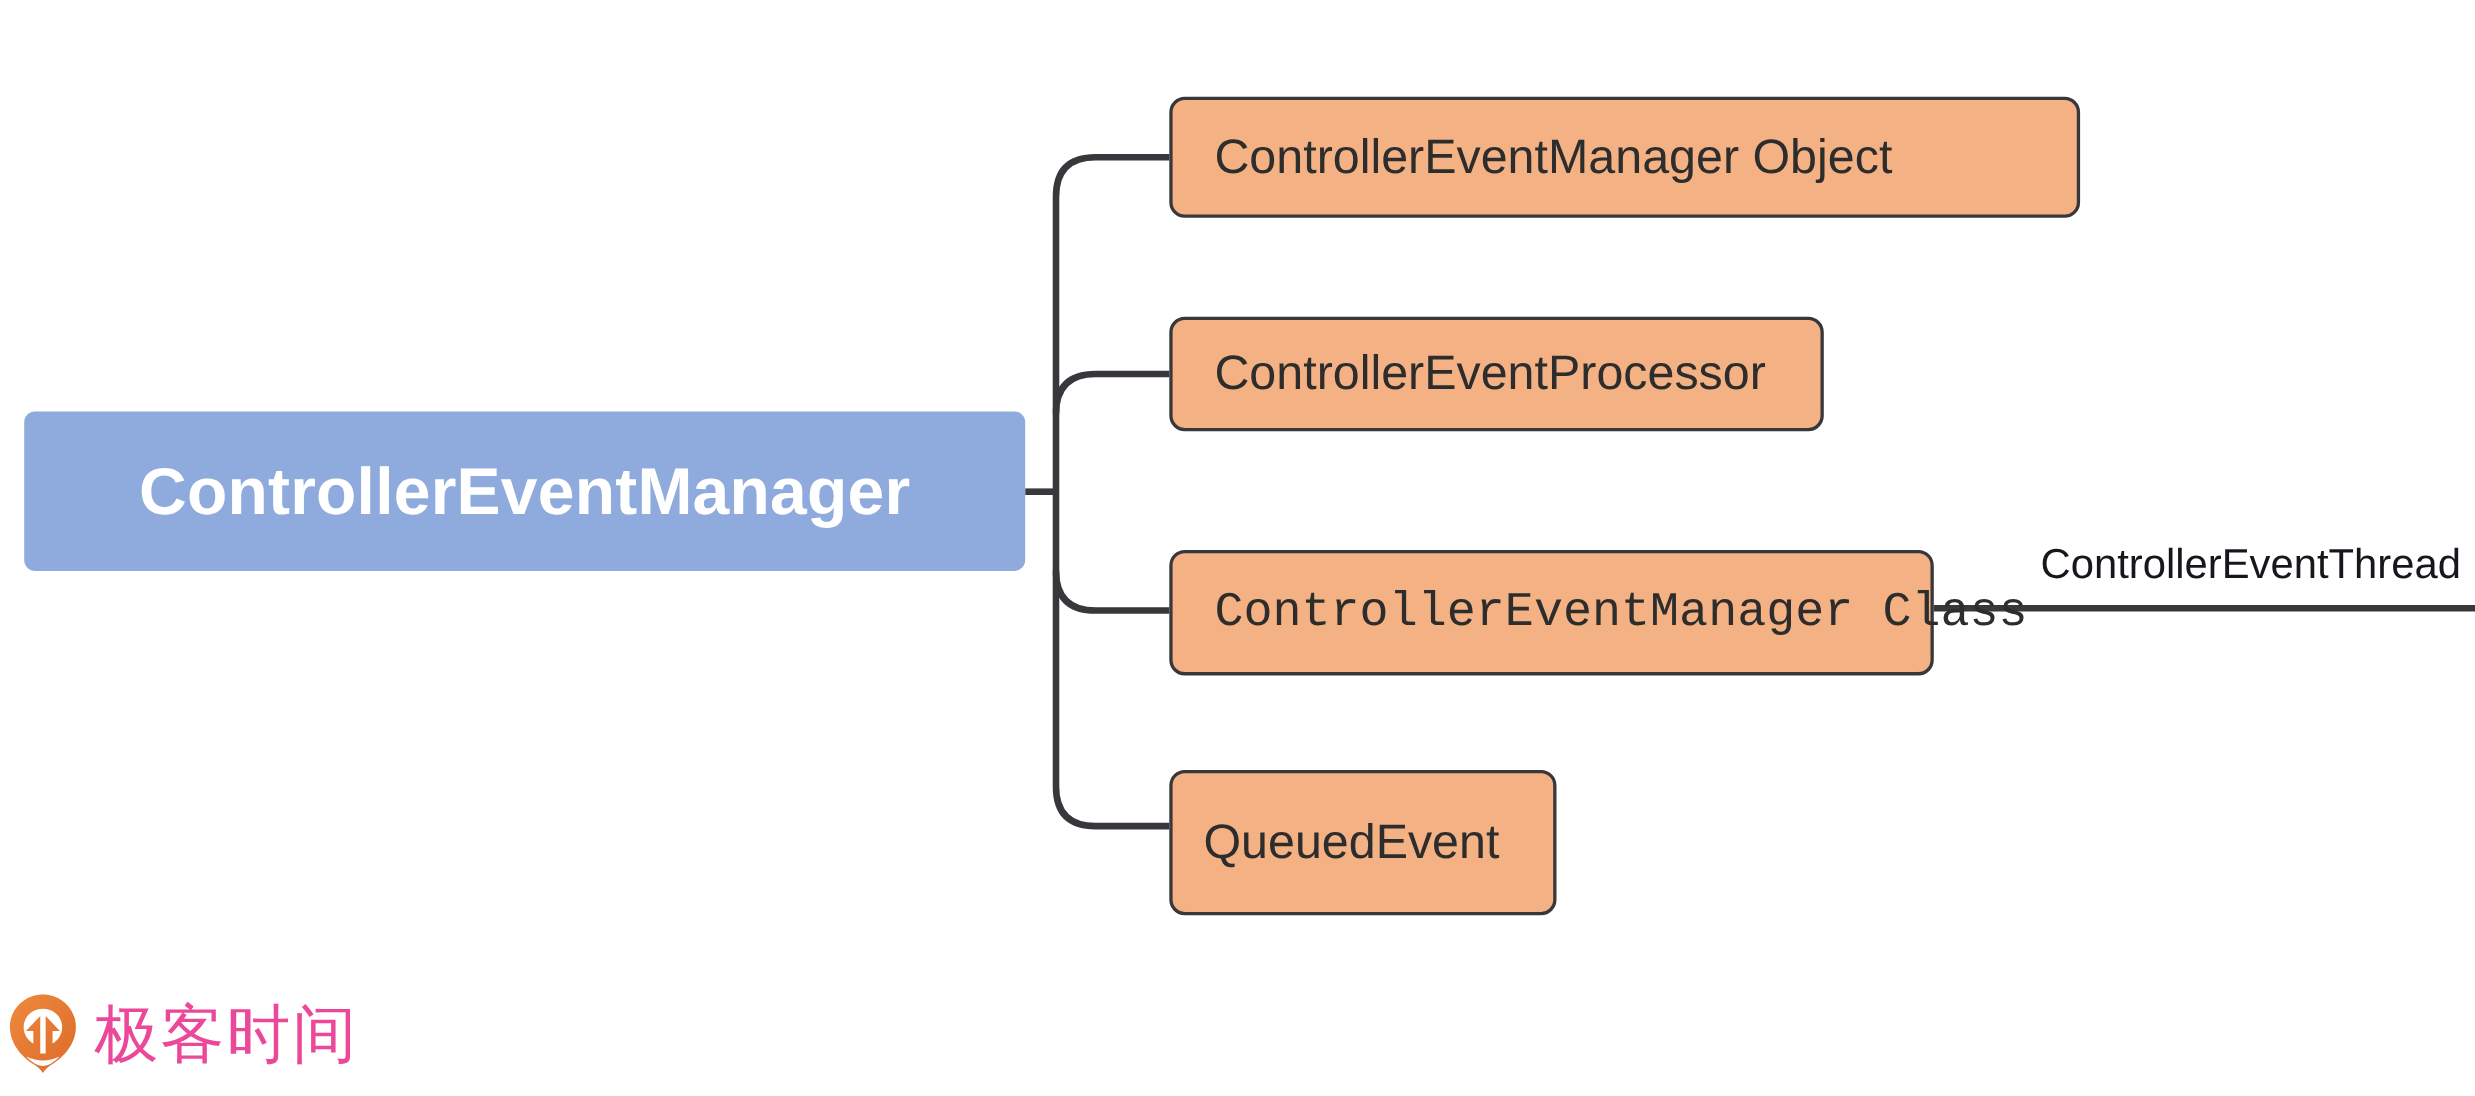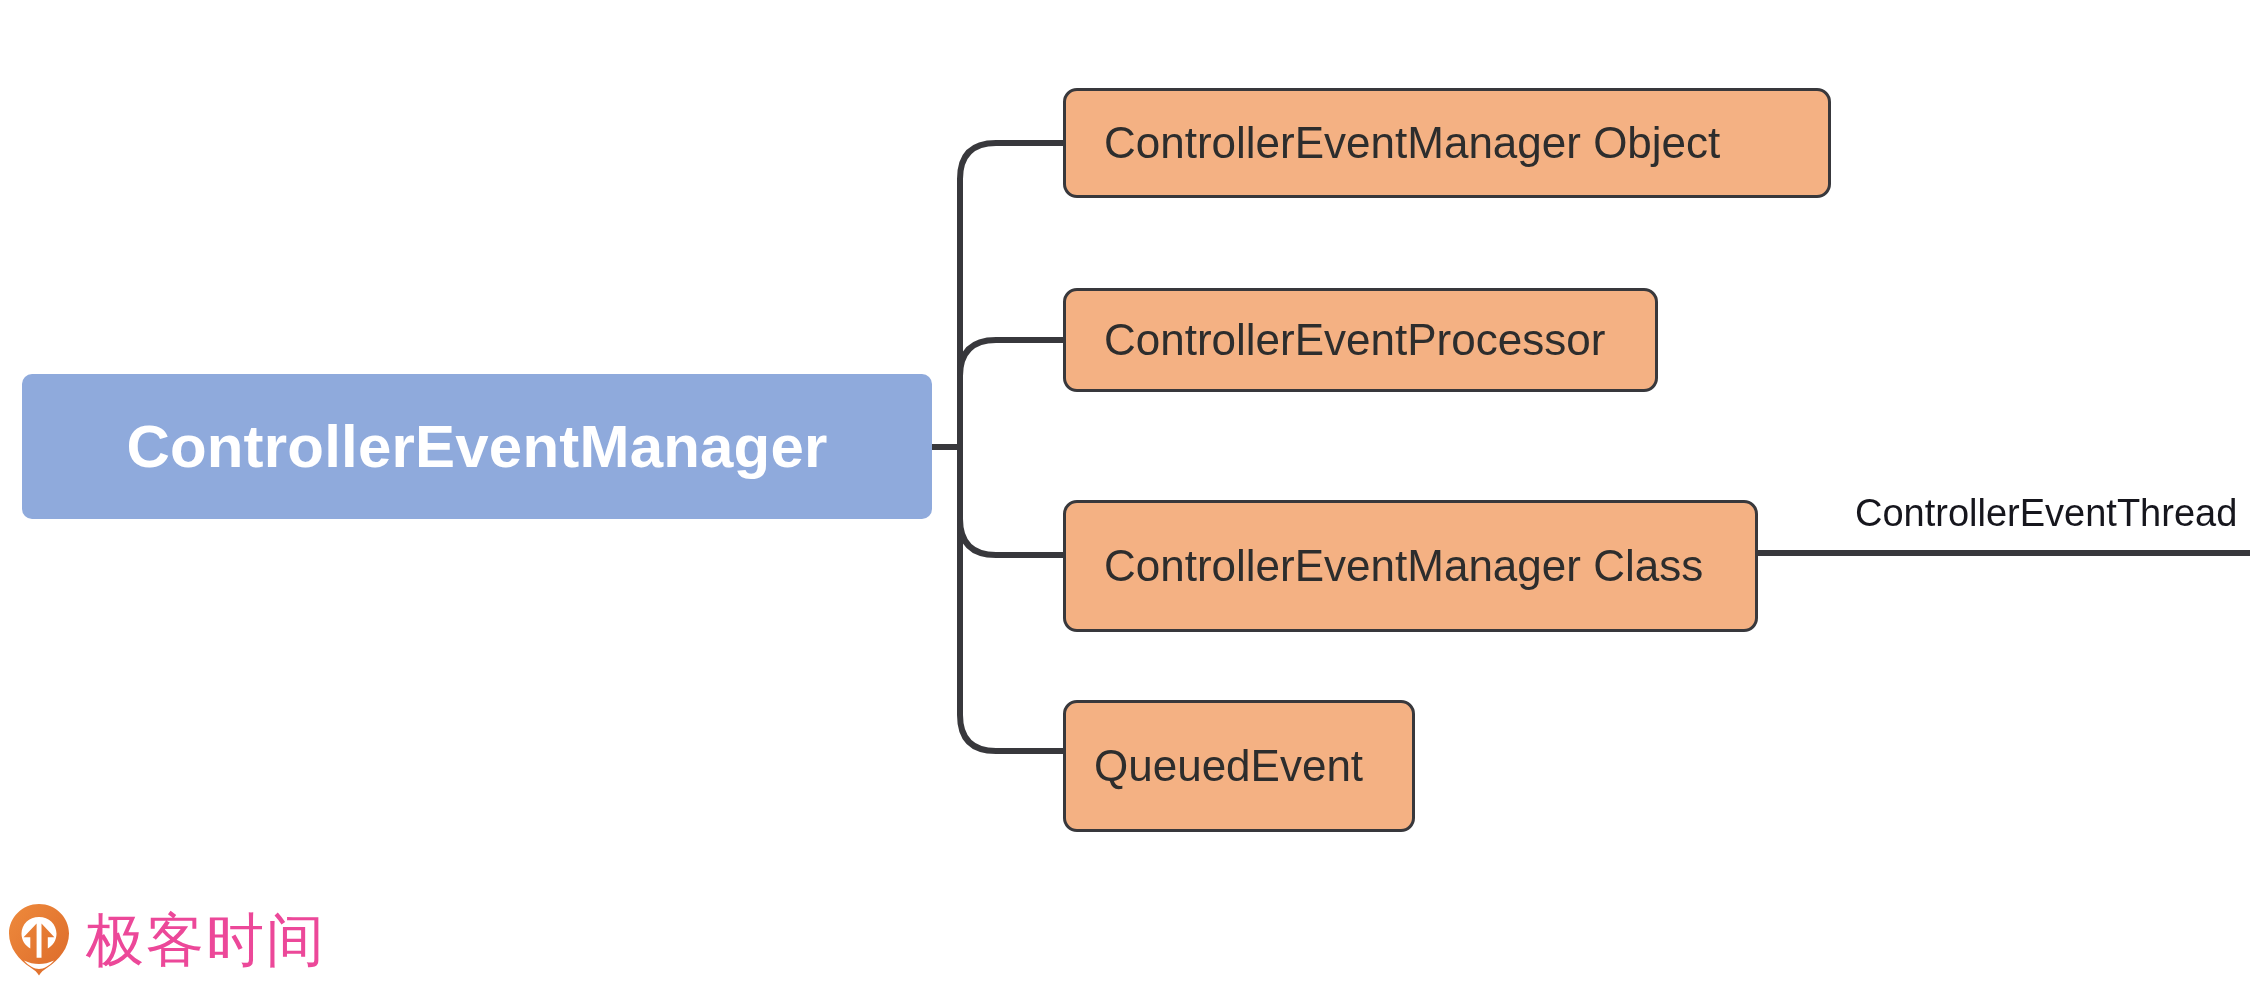--- a/index.html
+++ b/index.html
@@ -57,23 +57,23 @@
   .node-child {
     background: #F4B183;
     border: 3px solid #38383c;
     border-radius: 14px;
     color: #2d2d2d;
     font-size: 44px;
     font-weight: 400;
     padding-left: 38px;
   }
 
-  .child-0 { left: 1063px; top: 88px;  width: 768px; height: 110px; }
+  .child-0 { left: 1063px; top: 88px;  width: 828px; height: 110px; }
   .child-1 { left: 1063px; top: 288px; width: 595px; height: 104px; }
-  .child-2 { left: 1063px; top: 500px; width: 695px; height: 132px; }
+  .child-2 { left: 1063px; top: 500px; width: 695px; height: 114px; font-family: Liberation Mono, monospace; }
   .child-3 { left: 1063px; top: 700px; width: 352px; height: 132px; padding-left: 28px; }
 
   .edge-label {
     position: absolute;
     left: 1855px;
     top: 492px;
     font-size: 38px;
     color: #16161d;
     white-space: nowrap;
   }

